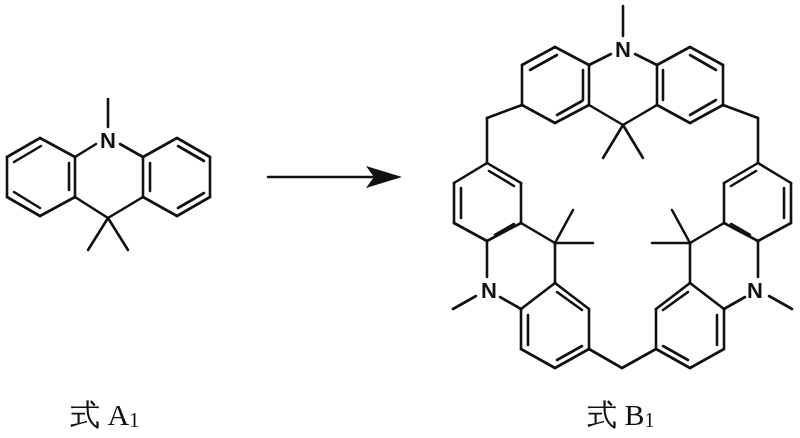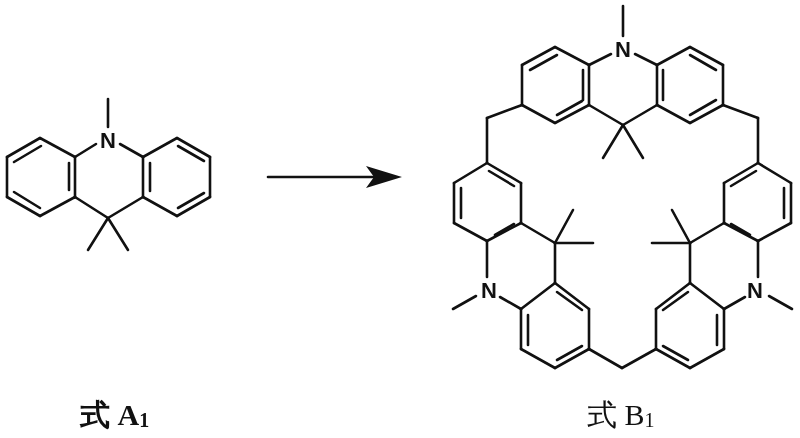--- a/index.html
+++ b/index.html
@@ -127,20 +127,20 @@
       <line x1="750" y1="235" x2="731" y2="224" class="bond"></line>
       <line x1="717" y1="315" x2="717" y2="345" class="bond"></line>
       <line x1="688" y1="360" x2="663" y2="346" class="bond"></line>
       <line x1="688" y1="292" x2="663" y2="310" class="bond"></line>
       <text x="623" y="57" text-anchor="middle" class="atom">N</text>
       <text x="489" y="298" text-anchor="middle" class="atom">N</text>
       <text x="755" y="298" text-anchor="middle" class="atom">N</text>
     </g>
 </svg>
 
-<div class="label" id="labelA" style="left: 80px; top: 395px; font-weight: bold;">
+<div class="label" id="labelA" style="left: 70px; top: 395px;">
   <span>式</span>
   <span>A</span><sub>1</sub>
 </div>
 <div class="label" id="labelB" style="left: 587px; top: 395px;">
   <span>式</span>
   <span>B</span><sub>1</sub>
 </div>
 
 </body></html>

